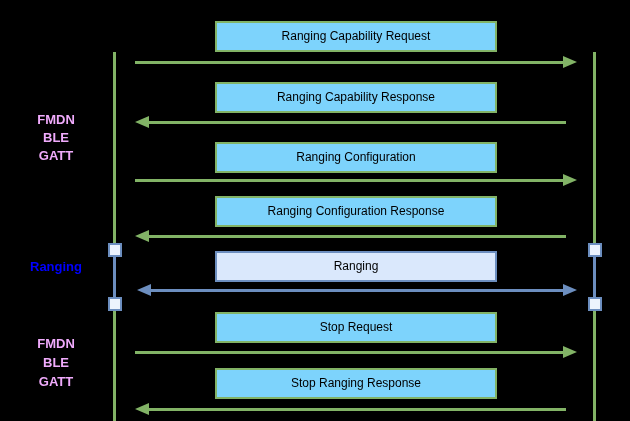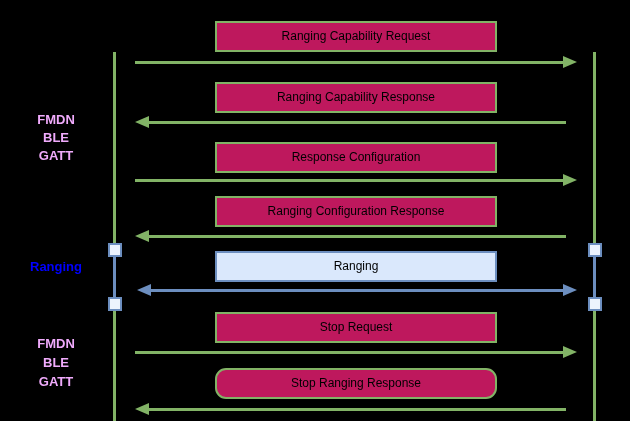--- a/index.html
+++ b/index.html
@@ -26,27 +26,27 @@
   .lifeline-blue.right{left:593px;}
   .marker{
     position:absolute;width:10px;height:10px;background:#ecf3fd;
     border:2px solid #6c8ebf;z-index:3;
   }
   .marker.l{left:108px;} .marker.r{left:588px;}
   .marker.row-a{top:243px;} .marker.row-b{top:297px;}
   
   .msg-box{
     position:absolute;left:215px;width:282px;height:31px;box-sizing:border-box;
-    border:2px solid #82b366;background:#be185d;color:#000;
+    border:2px solid #82b366;background:#7dd3fc;color:#000;
     font-size:12px;line-height:27px;text-align:center;z-index:4;
     white-space:nowrap;
   }
   .msg-box.blue{border-color:#6c8ebf;background:#dae8fc;}
   .b1{top:21px;} .b2{top:82px;} .b3{top:142px;} .b4{top:196px;}
-  .b5{top:251px;} .b6{top:312px;} .b7{top:368px;border-radius:11px;}
+  .b5{top:251px;} .b6{top:312px;} .b7{top:368px;}
   
   .aline{position:absolute;height:3px;background:#82b366;z-index:1;}
   .aline.blue{background:#6c8ebf;}
   .ahead{position:absolute;width:0;height:0;border-top:6px solid transparent;border-bottom:6px solid transparent;z-index:1;}
   .ahead.rt{border-left:14px solid #82b366;}
   .ahead.lt{border-right:14px solid #82b366;}
   .ahead.blue.rt{border-left-color:#6c8ebf;}
   .ahead.blue.lt{border-right-color:#6c8ebf;}
   
   .a1line{top:61px;left:135px;width:429px;}  .a1head{top:56px;left:563px;}
@@ -87,21 +87,21 @@
   <div class="marker r row-b"></div>
 
   <div class="msg-box b1">Ranging Capability Request</div>
   <div class="aline a1line"></div>
   <div class="ahead rt a1head"></div>
 
   <div class="msg-box b2">Ranging Capability Response</div>
   <div class="aline a2line"></div>
   <div class="ahead lt a2head"></div>
 
-  <div class="msg-box b3">Response Configuration</div>
+  <div class="msg-box b3">Ranging Configuration</div>
   <div class="aline a3line"></div>
   <div class="ahead rt a3head"></div>
 
   <div class="msg-box b4">Ranging Configuration Response</div>
   <div class="aline a4line"></div>
   <div class="ahead lt a4head"></div>
 
   <div class="msg-box blue b5">Ranging</div>
   <div class="aline blue a5line"></div>
   <div class="ahead blue lt a5headL"></div>

